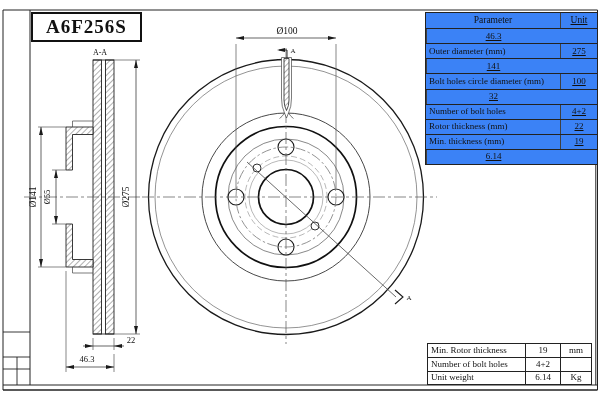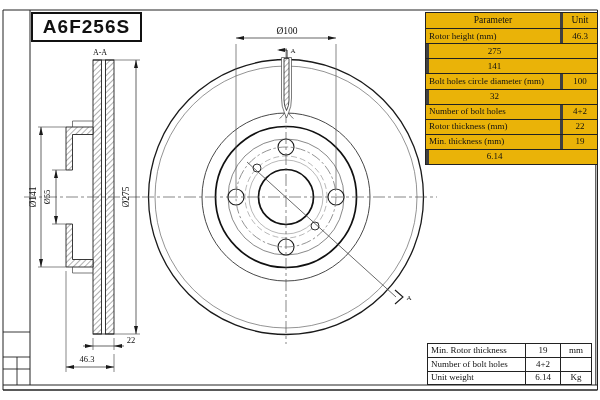--- a/index.html
+++ b/index.html
@@ -2,30 +2,30 @@
 <html><head>
 <meta charset="utf-8">
 <style>
   html,body{margin:0;padding:0;background:#fff;}
   #page{position:relative;width:600px;height:400px;background:#fff;overflow:hidden;
         font-family:"Liberation Serif",serif;color:#111;}
   svg{position:absolute;left:0;top:0;}
   .svgtext{font-family:"Liberation Serif",serif;fill:#111;}
   #titlebox{position:absolute;left:31px;top:12px;width:107px;height:26px;
             border:2px solid #111;display:flex;align-items:center;justify-content:center;
-            font-family:Liberation Sans, sans-serif;font-weight:bold;font-size:19px;
+            font-family:Liberation Serif, serif;font-weight:bold;font-size:19px;
             letter-spacing:1px;background:#fff;}
   
   #spec{position:absolute;left:425px;top:12px;width:171px;height:151px;
-        border:1.3px solid #222;background:#eab308;display:grid;grid-template-rows:repeat(10,1fr);
+        border:1.3px solid #222;background:#3b82f6;display:grid;grid-template-rows:repeat(10,1fr);
         font-size:9px;line-height:1;}
   .srow{display:grid;grid-template-columns:1fr 37px;border-top:1px solid #222;min-height:0;}
   .srow:first-child{border-top:none;}
   .scell{display:flex;align-items:center;padding-left:3px;white-space:nowrap;overflow:hidden;}
-  .sunit{border-left:3px solid #404040;justify-content:center;padding-left:0;}
+  .sunit{border-left:1px solid #404040;justify-content:center;padding-left:0;text-decoration:underline;}
   .shead .scell{justify-content:center;padding-left:0;font-size:9.5px;}
   
   #summary{position:absolute;left:427px;top:343px;width:163px;height:40px;
            border:1.3px solid #222;background:#fff;display:grid;grid-template-rows:repeat(3,1fr);
            font-size:9px;line-height:1;}
   .brow{display:grid;grid-template-columns:1fr 35px 31px;border-top:1px solid #222;min-height:0;}
   .brow:first-child{border-top:none;}
   .bcell{display:flex;align-items:center;padding-left:3px;white-space:nowrap;overflow:hidden;text-align:center;}
   .bval,.bunit{border-left:1px solid #222;justify-content:center;padding-left:0;}
 </style>
@@ -188,24 +188,24 @@
 <div id="titlebox">
   <span>A6F256S</span>
 </div>
 
 <div id="spec">
   <div class="srow shead">
     <div class="scell">Parameter</div>
     <div class="scell sunit">Unit</div>
   </div>
   <div class="srow">
-    <div class="scell">Rotor height (mm)</div>
     <div class="scell sunit">46.3</div>
   </div>
   <div class="srow">
+    <div class="scell">Outer diameter (mm)</div>
     <div class="scell sunit">275</div>
   </div>
   <div class="srow">
     <div class="scell sunit">141</div>
   </div>
   <div class="srow">
     <div class="scell">Bolt holes circle diameter (mm)</div>
     <div class="scell sunit">100</div>
   </div>
   <div class="srow">

